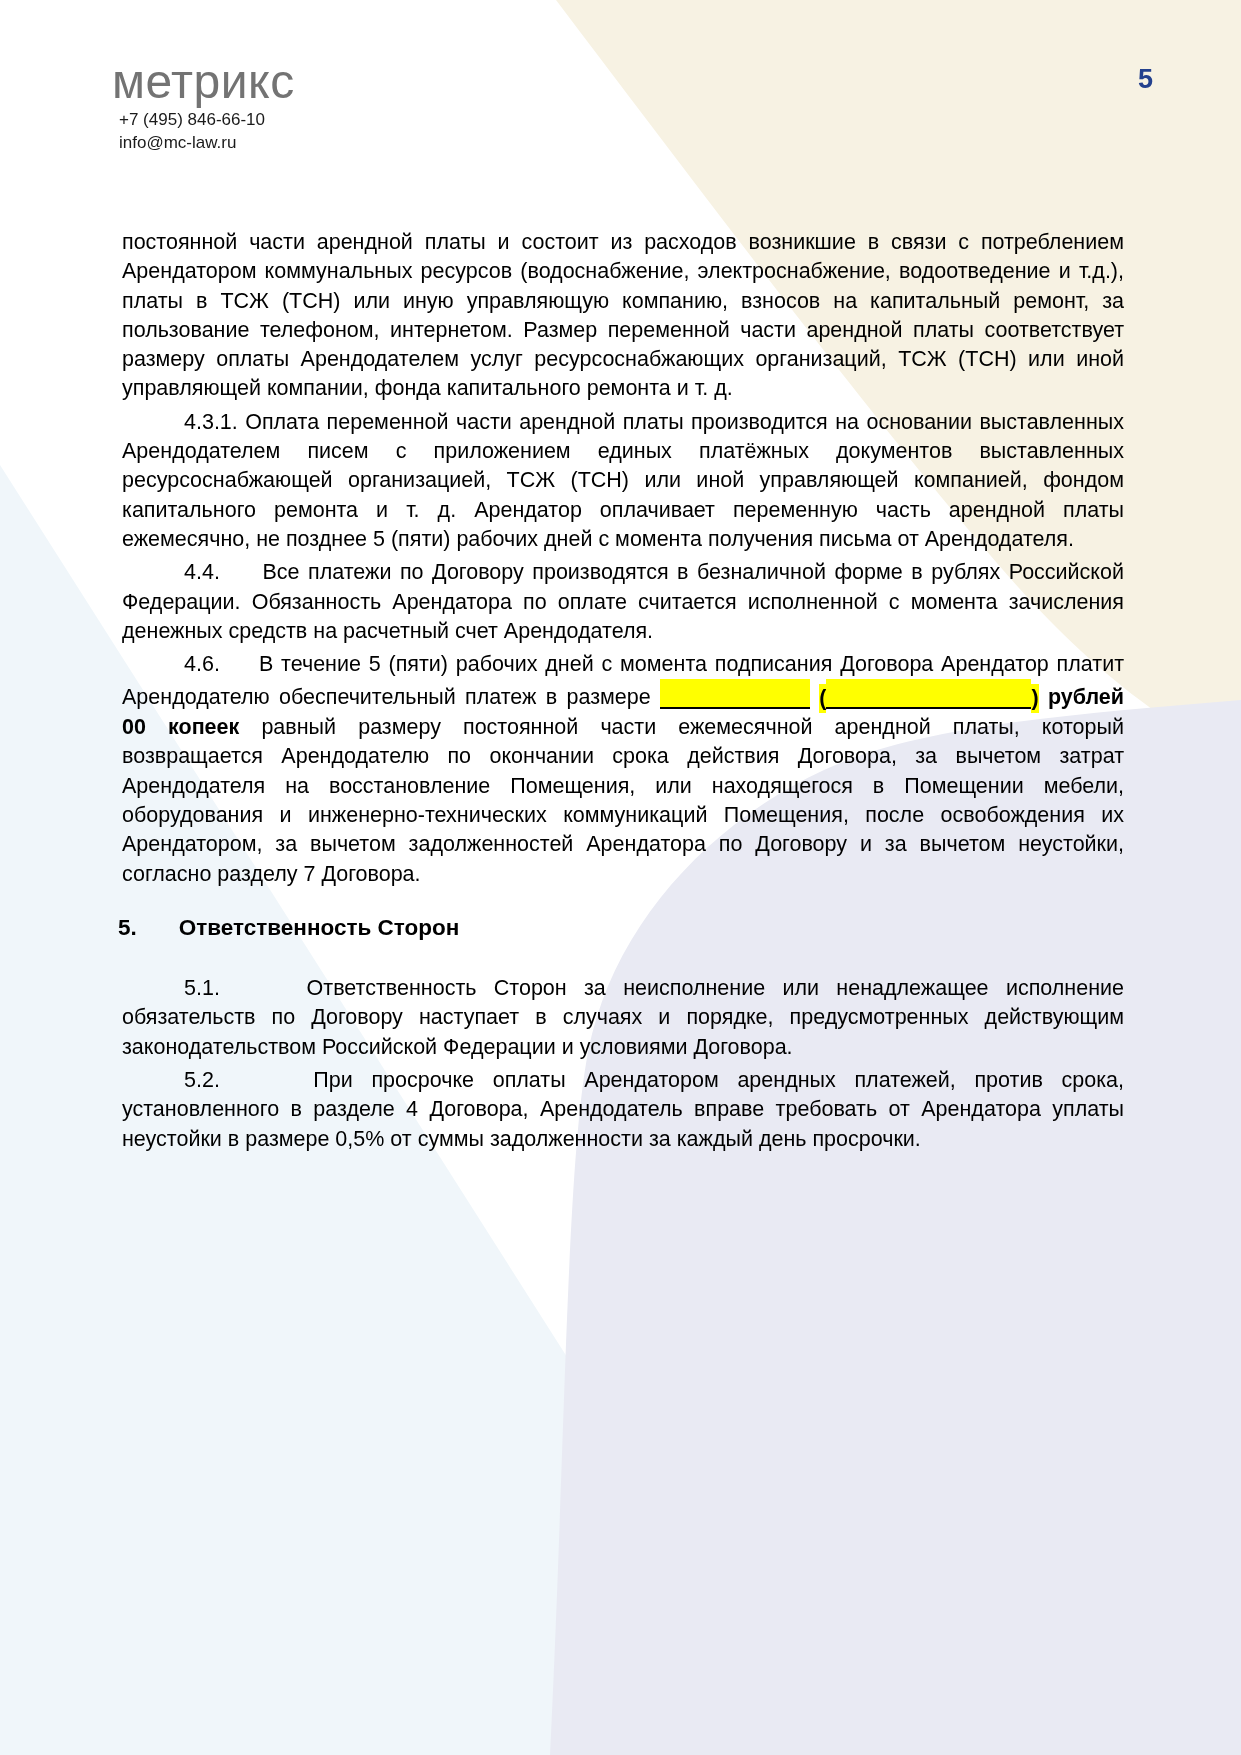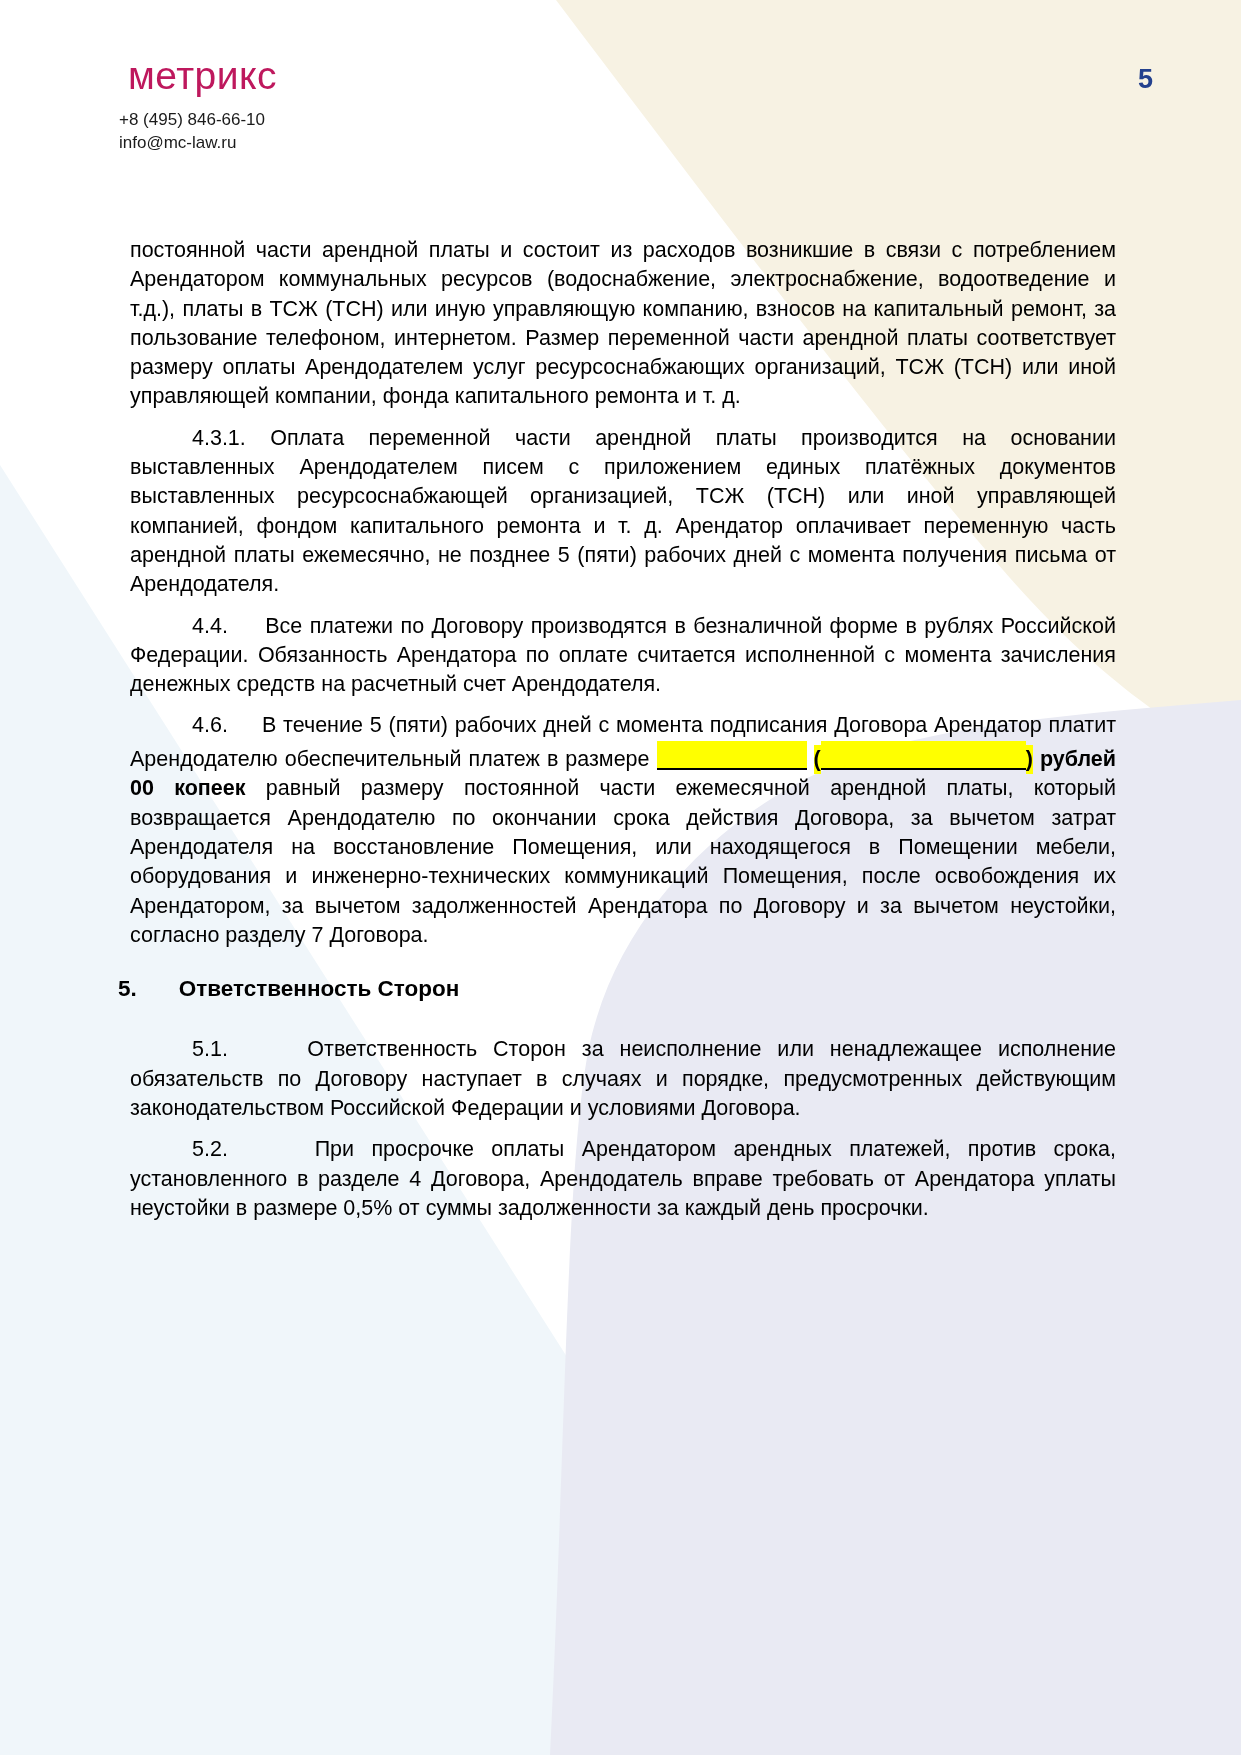--- a/index.html
+++ b/index.html
@@ -3,36 +3,36 @@
 <meta charset="utf-8">
 <style>
   html,body{margin:0;padding:0;background:#ffffff;}
   .page{
     position:relative;width:1241px;height:1755px;margin:0 auto;
     background:#ffffff;overflow:hidden;color:#000;
     font-family:"Liberation Sans",sans-serif;
   }
   .decor{position:absolute;left:0;top:0;z-index:0;}
   .header-logo{
-    position:absolute;left:128px;top:54px;z-index:2;
-    font-size:39px;letter-spacing:.5px;color:#be185d;
+    position:absolute;left:112px;top:54px;z-index:2;
+    font-size:48px;letter-spacing:.5px;color:#737373;
   }
   .header-contacts{
     position:absolute;left:119px;top:108px;z-index:2;
     font-size:17px;line-height:23px;color:#1b1b1b;
   }
   .page-number{
     position:absolute;top:64px;right:88px;z-index:2;
     font-size:27px;font-weight:bold;color:#24418e;
   }
   .doc-body{
     position:absolute;left:118px;top:224px;width:1010px;z-index:1;
     font-size:21.5px;line-height:29.3px;text-align:justify;
   }
-  .para{margin:12px;}
+  .para{margin:4px;}
   .para.indent{text-indent:62px;}
   .heading{
     margin:24px 0 32px 0;font-size:22.5px;font-weight:bold;
     text-align:left;text-indent:0;
   }
   .h-num{margin-right:42px;}
   .b{font-weight:bold;}
   .hl{background:#ffff00;padding-top:2px;padding-bottom:3px;}
   .blank{
     display:inline-block;height:1.05em;vertical-align:-0.2em;
@@ -45,21 +45,21 @@
 <div class="page">
 
   <svg class="decor" width="1241" height="1755" viewBox="0 0 1241 1755" aria-hidden="true">
     <path d="M556,0 C700,190 880,430 1010,578 C1100,680 1180,733 1241,762 L1241,0 Z" fill="#f7f2e3"></path>
     <path d="M0,465 L820,1755 L0,1755 Z" fill="#f0f6fa"></path>
     <path d="M1241,700 C1072,714 918,726 824,770 C704,826 612,930 588,1052 C566,1170 566,1430 550,1755 L1241,1755 Z" fill="#e9eaf3"></path>
   </svg>
 
   <div class="header-logo">метрикс</div>
   <div class="header-contacts">
-    <div>+8 (495) 846-66-10</div>
+    <div>+7 (495) 846-66-10</div>
     <div>info@mc-law.ru</div>
   </div>
   <div class="page-number">5</div>
 
   <div class="doc-body">
       <p class="para"><span>постоянной части арендной платы и состоит из расходов возникшие в связи с потреблением Арендатором коммунальных ресурсов (водоснабжение, электроснабжение, водоотведение и т.д.), платы в ТСЖ (ТСН) или иную управляющую компанию, взносов на капитальный ремонт, за пользование телефоном, интернетом. Размер переменной части арендной платы соответствует размеру оплаты Арендодателем услуг ресурсоснабжающих организаций, ТСЖ (ТСН) или иной управляющей компании, фонда капитального ремонта и т. д.</span></p>
       <p class="para indent"><span>4.3.1. Оплата переменной части арендной платы производится на основании выставленных Арендодателем писем с приложением единых платёжных документов выставленных ресурсоснабжающей организацией, ТСЖ (ТСН) или иной управляющей компанией, фондом капитального ремонта и т. д. Арендатор оплачивает переменную часть арендной платы ежемесячно, не позднее 5 (пяти) рабочих дней с момента получения письма от Арендодателя.</span></p>
       <p class="para indent"><span>4.4.&nbsp;&nbsp;&nbsp;&nbsp;&nbsp;Все платежи по Договору производятся в безналичной форме в рублях Российской Федерации. Обязанность Арендатора по оплате считается исполненной с момента зачисления денежных средств на расчетный счет Арендодателя.</span></p>
       <p class="para indent"><span>4.6.&nbsp;&nbsp;&nbsp;&nbsp;&nbsp;В течение 5 (пяти) рабочих дней с момента подписания Договора Арендатор платит Арендодателю обеспечительный платеж в размере </span><span class="hl blank" style="width: 150px;"></span><span> </span><span class="b hl">(</span><span class="hl blank" style="width: 205px;"></span><span class="b hl">)</span><span class="b"> рублей 00 копеек</span><span> равный размеру постоянной части ежемесячной арендной платы, который возвращается Арендодателю по окончании срока  действия Договора, за вычетом затрат Арендодателя на восстановление Помещения, или находящегося в Помещении мебели, оборудования и инженерно-технических коммуникаций Помещения,  после освобождения их Арендатором, за вычетом задолженностей  Арендатора по Договору и за вычетом неустойки,  согласно разделу 7 Договора.</span></p>
       <h2 class="heading"><span class="h-num">5.</span><span>Ответственность Сторон</span></h2>

